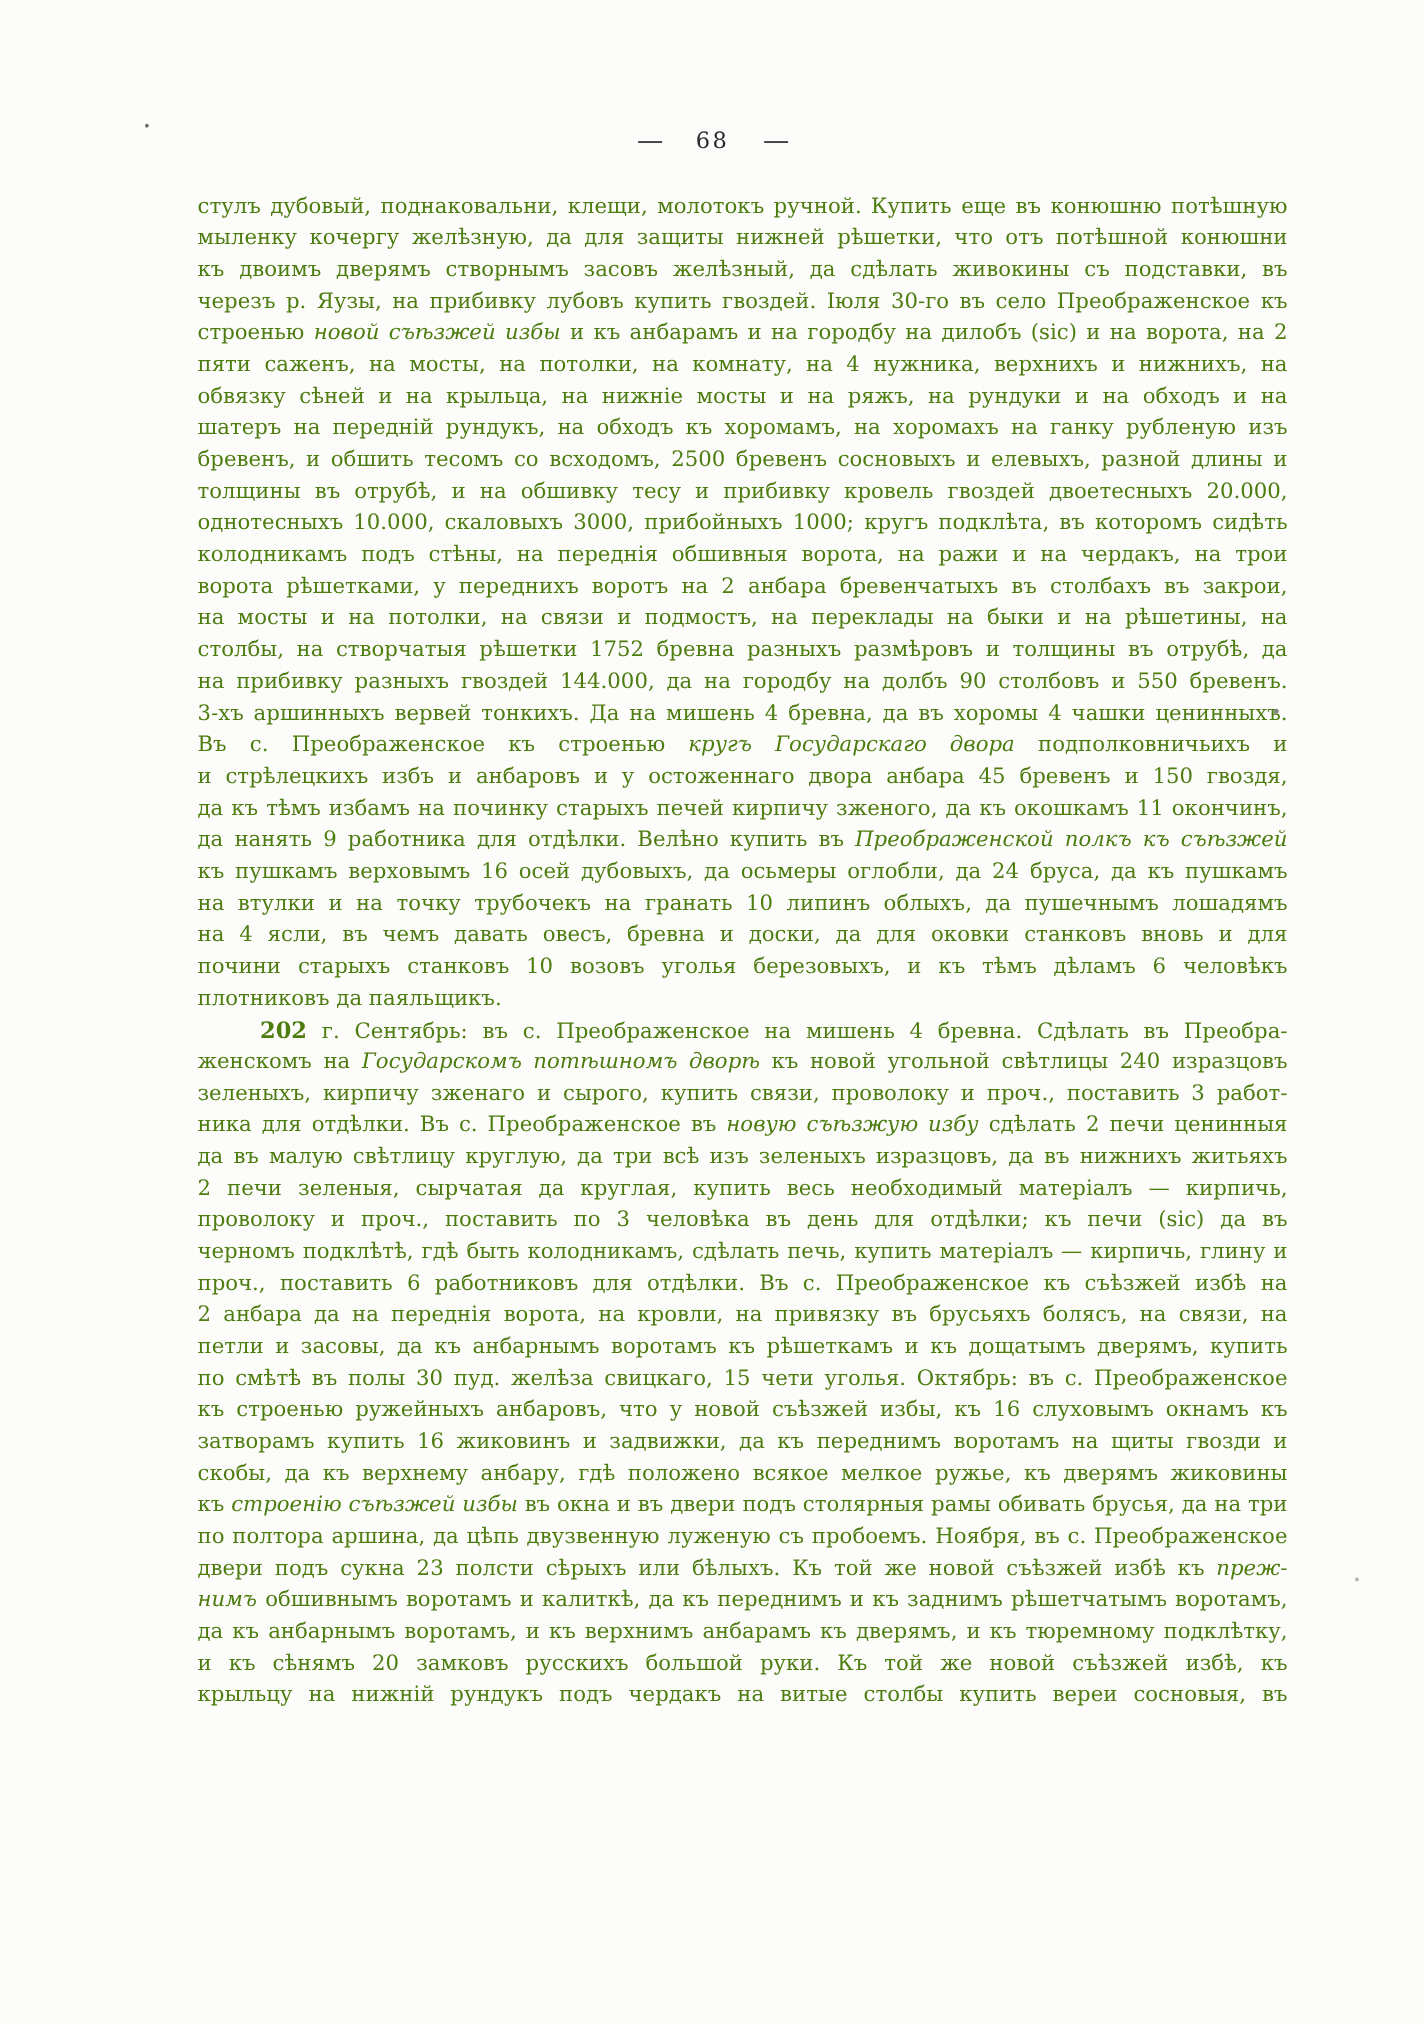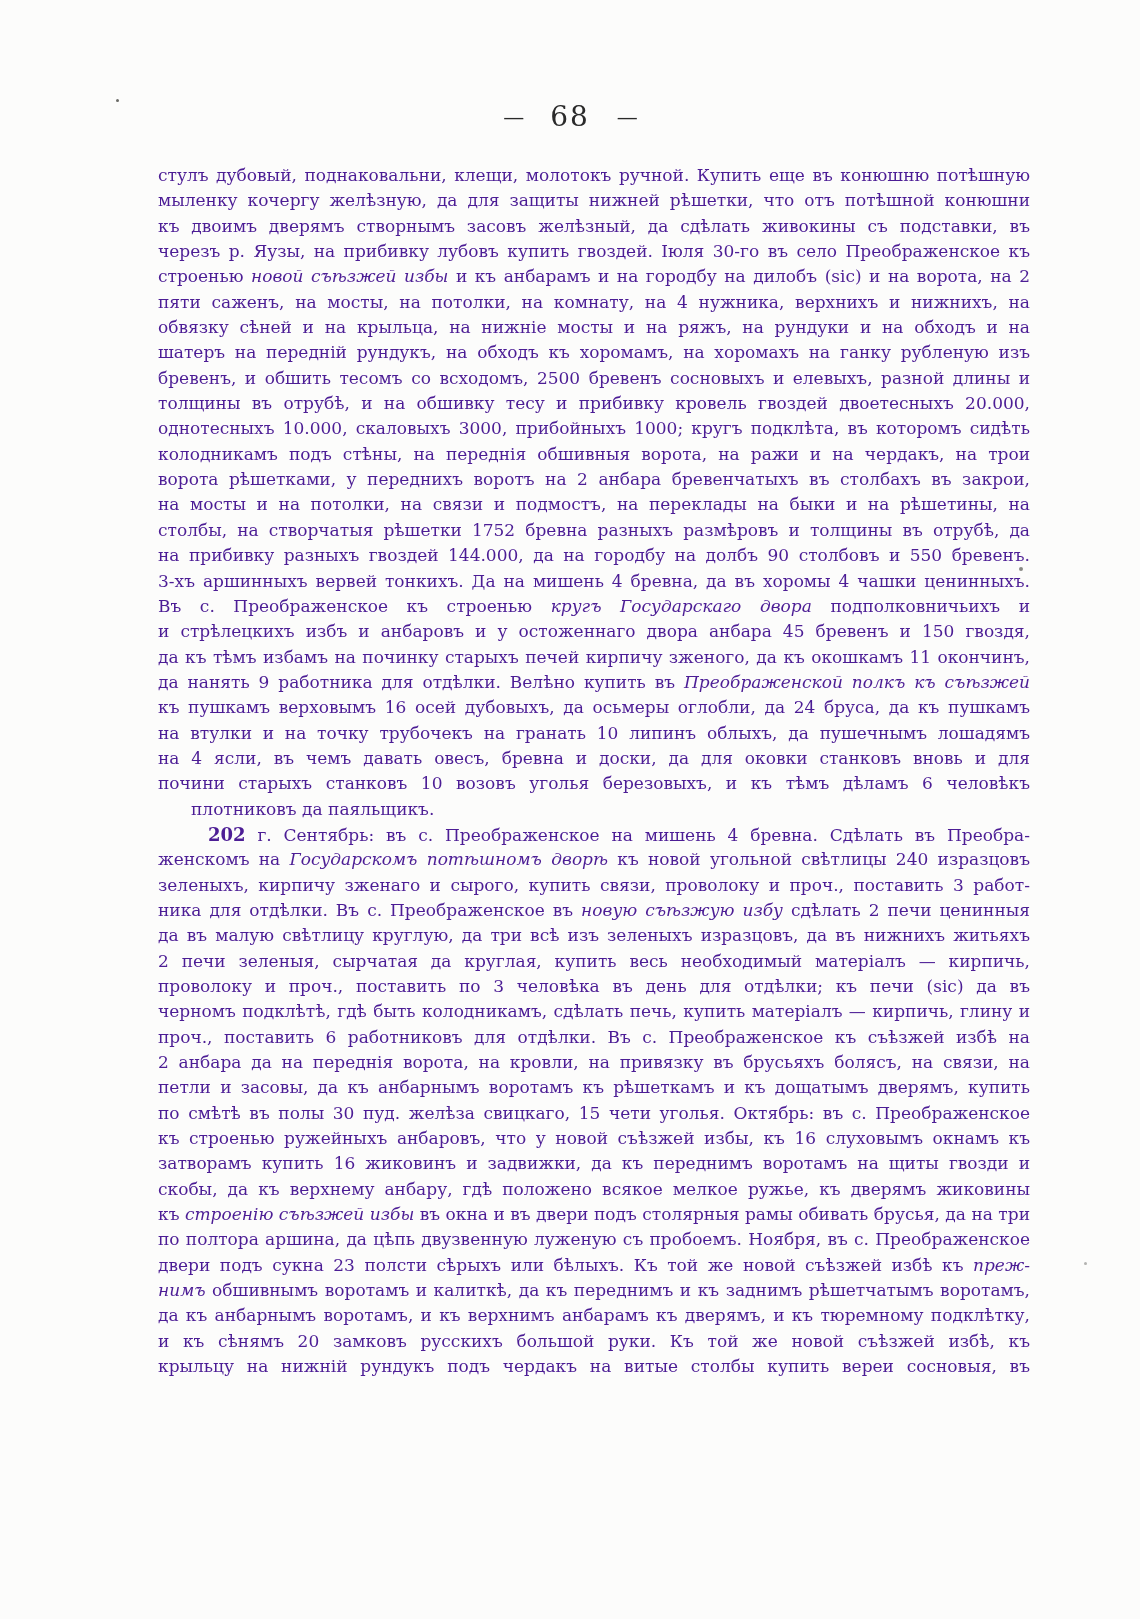--- a/index.html
+++ b/index.html
@@ -15,37 +15,37 @@
     color:#262626;
     overflow:hidden;
   }
   .page-header{
     position:absolute;
     top:100px;left:0;right:0;
     display:flex;justify-content:center;align-items:center;gap:27px;
     font-size:21px;color:#2a2a2a;
   }
   .page-header .dash{letter-spacing:-1px;}
-  .page-header .num{font-size:28px;letter-spacing:2px;}
+  .page-header .num{font-size:18px;letter-spacing:2px;}
   .text-block{
     position:absolute;
-    left:158px;top:163px;
+    left:158px;top:153px;
     width:872px;
     font-size:17px;
-    color:#4c1d95;
+    color:#4d7c0f;
   }
   .line{
     height:25.35px;
     line-height:25.35px;
     text-align:justify;
     text-align-last:justify;
     white-space:normal;
     overflow:hidden;
   }
-  .line.nojust{text-align-last:left;margin-left:33px;}
+  .line.nojust{text-align-last:left;}
   .line.indent{padding-left:50px;}
   .it{font-style:italic;}
   .bd{font-weight:bold;font-size:18px;}
   .speck{
     position:absolute;border-radius:50%;background:#6a6a66;
   }
 </style>
 </head>
 <body>
 

